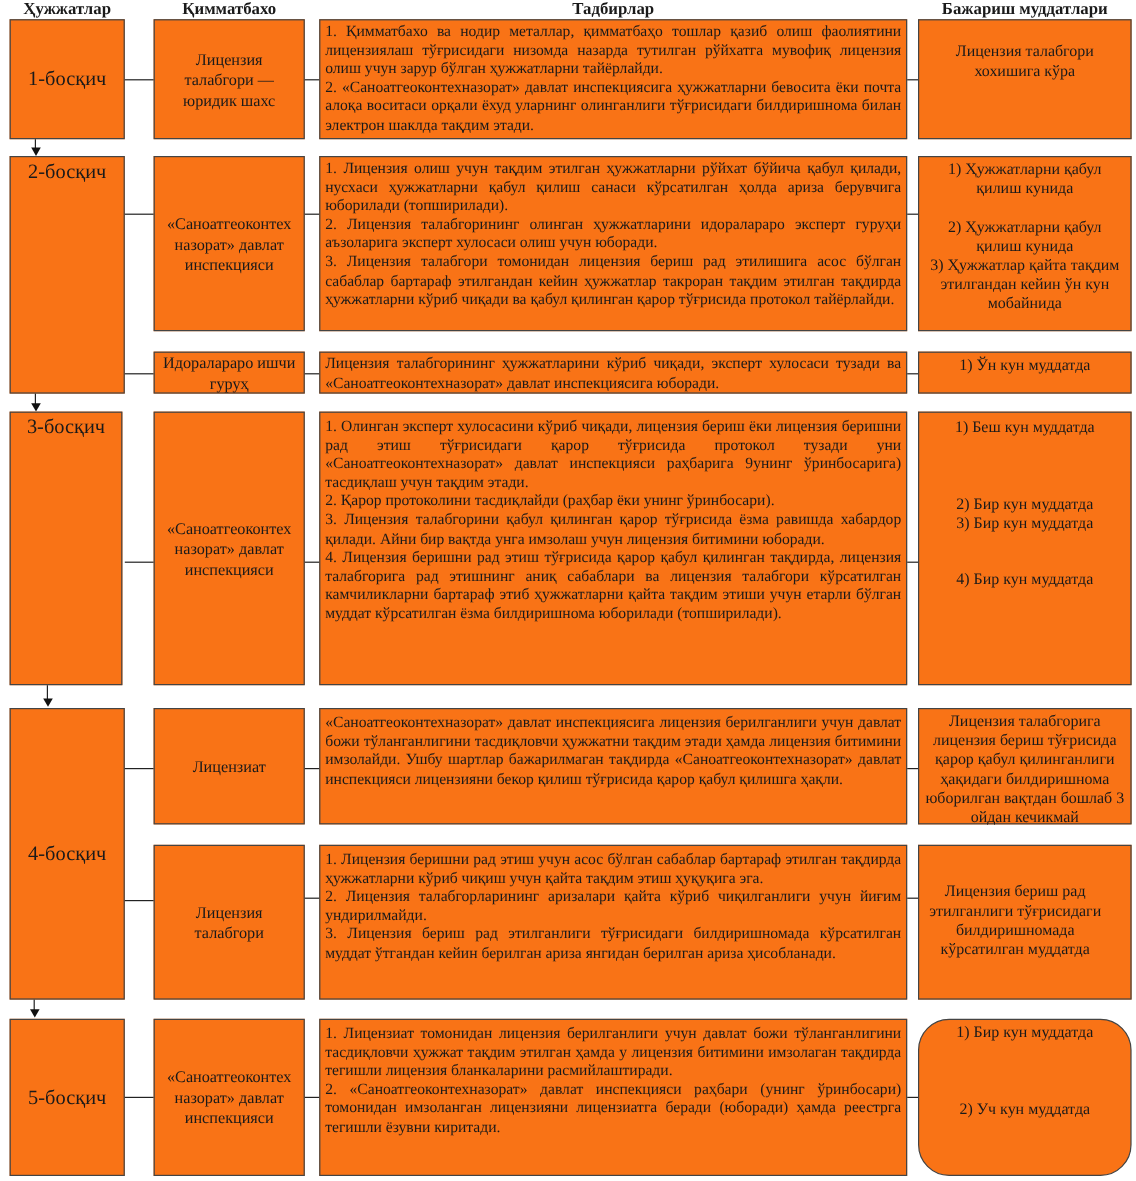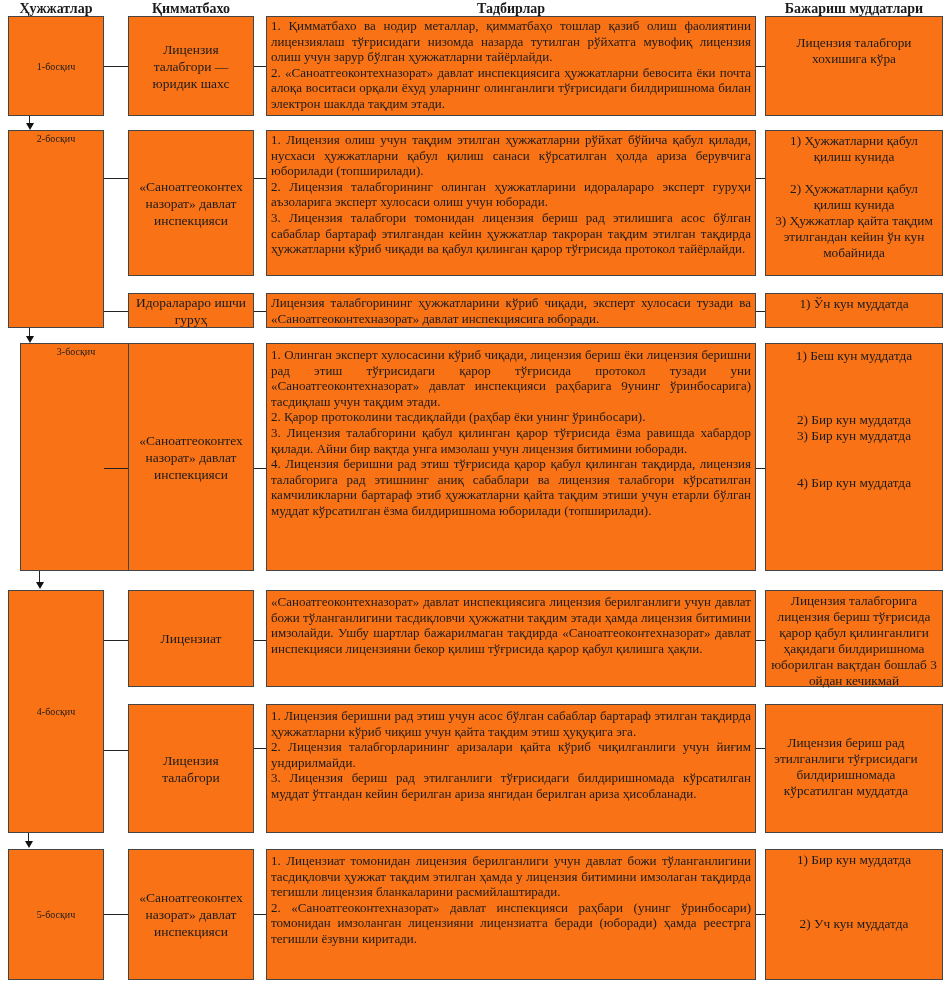--- a/index.html
+++ b/index.html
@@ -1,20 +1,20 @@
 <!DOCTYPE html>
 <html><head>
 <meta charset="utf-8">
 <style>
   html, body { margin: 0; padding: 0; background: #ffffff; }
   body { width: 947px; height: 984px; position: relative; overflow: hidden;
          font-family: "Liberation Serif", "DejaVu Serif", serif; color: #1a1a1a; }
   .hdr { position: absolute; top: 0; font-weight: bold; font-size: 14px; text-align: center; line-height: 17px; }
   .box { position: absolute; border: 1.3px solid #444; box-sizing: border-box; background: #f97316; }
-  .stage { display: flex; justify-content: center; font-size: 10px; }
+  .stage { display: flex; justify-content: center; font-size: 17px; }
   .stage.center { align-items: center; }
   .stage.top { align-items: flex-start; padding-top: 2px; }
   .subj { display: flex; align-items: center; justify-content: center; text-align: center; font-size: 13.5px; line-height: 17px; padding: 0 4px; }
   .act { font-size: 13px; line-height: 15.6px; text-align: justify; padding: 1px 4px 0 4px; }
   .act p { margin: 0; }
   .dl { font-size: 13.3px; line-height: 16px; text-align: center; padding: 2px 4px 0 4px; }
   .dl p { margin: 0; text-align: center; }
   .hline { position: absolute; height: 0; border-top: 1.4px solid #222; }
   .vline { position: absolute; width: 0; border-left: 1.4px solid #222; }
   .arrowhead { position: absolute; width: 0; height: 0;
@@ -79,21 +79,21 @@
 <div class="box dl" style="left:765px;top:293px;width:178px;height:35px;">
   <p>1) Ўн кун муддатда</p>
 </div>
 <div class="hline" style="left:104px;top:311px;width:24px;"></div>
 <div class="hline" style="left:254px;top:311px;width:12px;"></div>
 <div class="hline" style="left:756px;top:311px;width:9px;"></div>
 
 <div class="vline" style="left:29px;top:328px;height:9px;"></div>
 <div class="arrowhead" style="left:25.5px;top:336px;"></div>
 
-<div class="box stage top" style="left:20px;top:343px;width:112px;height:228px;">
+<div class="box stage top" style="left:8px;top:343px;width:94px;height:228px;">
   <span>3-босқич</span>
 </div>
 <div class="box subj" style="left:128px;top:343px;width:126px;height:228px;">
   <span>«Саноатгеоконтех назорат» давлат инспекцияси</span>
 </div>
 <div class="box act" style="left:266px;top:343px;width:490px;height:228px;padding-top:3px;">
   <p>1. Олинган эксперт хулосасини кўриб чиқади, лицензия бериш ёки лицензия беришни рад этиш тўғрисидаги қарор тўғрисида протокол тузади уни «Саноатгеоконтехназорат» давлат инспекцияси раҳбарига 9унинг ўринбосарига) тасдиқлаш учун тақдим этади.</p>
   <p>2. Қарор протоколини тасдиқлайди (раҳбар ёки унинг ўринбосари).</p>
   <p>3. Лицензия талабгорини қабул қилинган қарор тўғрисида ёзма равишда хабардор қилади. Айни бир вақтда унга имзолаш учун лицензия битимини юборади.</p>
   <p>4. Лицензия беришни рад этиш тўғрисида қарор қабул қилинган тақдирда, лицензия талабгорига рад этишнинг аниқ сабаблари ва лицензия талабгори кўрсатилган камчиликларни бартараф этиб ҳужжатларни қайта тақдим этиши учун етарли бўлган муддат кўрсатилган ёзма билдиришнома юборилади (топширилади).</p>
@@ -151,20 +151,20 @@
 <div class="box stage center" style="left:8px;top:849px;width:96px;height:131px;">
   <span>5-босқич</span>
 </div>
 <div class="box subj" style="left:128px;top:849px;width:126px;height:131px;">
   <span>«Саноатгеоконтех назорат» давлат инспекцияси</span>
 </div>
 <div class="box act" style="left:266px;top:849px;width:490px;height:131px;padding-top:3px;">
   <p>1. Лицензиат томонидан лицензия берилганлиги учун давлат божи тўланганлигини тасдиқловчи ҳужжат тақдим этилган ҳамда у лицензия битимини имзолаган тақдирда тегишли лицензия бланкаларини расмийлаштиради.</p>
   <p>2. «Саноатгеоконтехназорат» давлат инспекцияси раҳбари (унинг ўринбосари) томонидан имзоланган лицензияни лицензиатга беради (юборади) ҳамда реестрга тегишли ёзувни киритади.</p>
 </div>
-<div class="box dl" style="left:765px;top:849px;width:178px;height:131px;padding-top:2px;">
+<div class="box dl" style="left:765px;top:849px;width:178px;height:131px;padding-top:2px;border-radius:26px;">
   <p>1) Бир кун муддатда</p>
   <p style="height:48px;"></p>
   <p>2) Уч кун муддатда</p>
 </div>
 <div class="hline" style="left:104px;top:914px;width:24px;"></div>
 <div class="hline" style="left:254px;top:914px;width:12px;"></div>
 <div class="hline" style="left:756px;top:914px;width:9px;"></div>
 
 </body></html>

